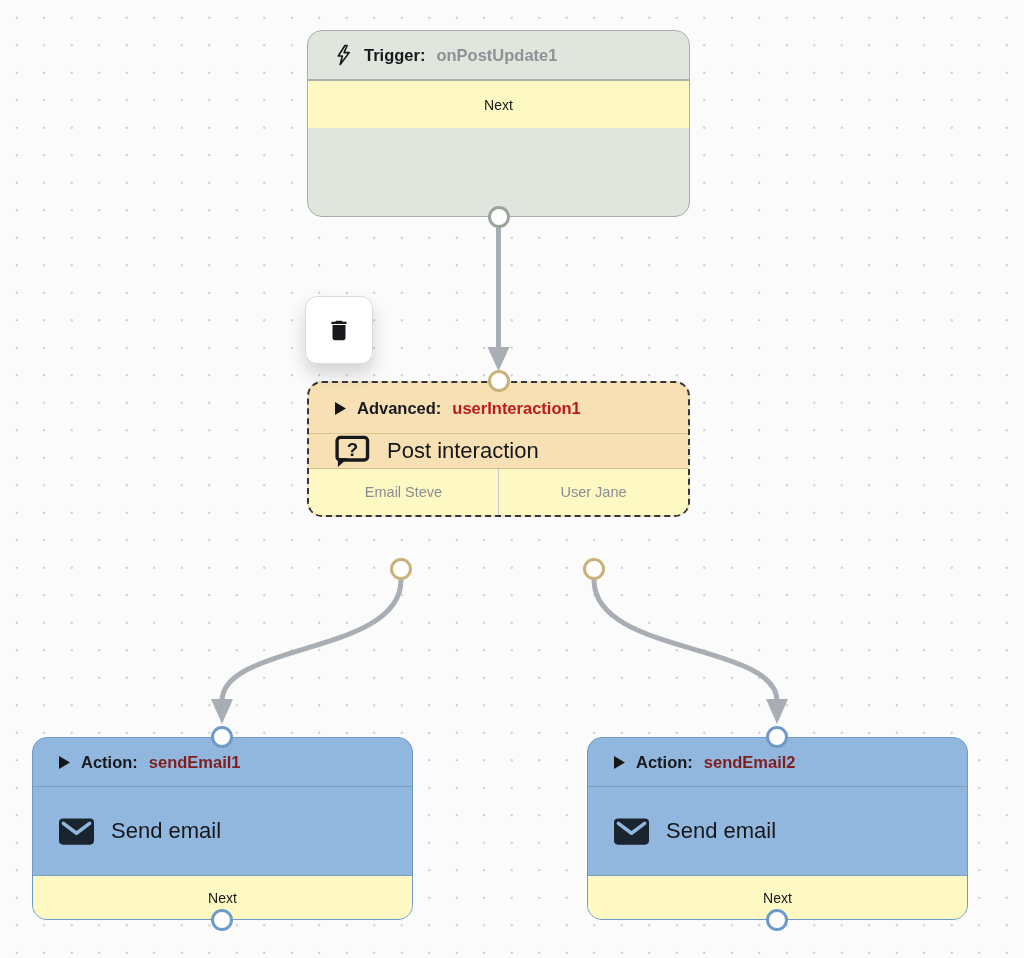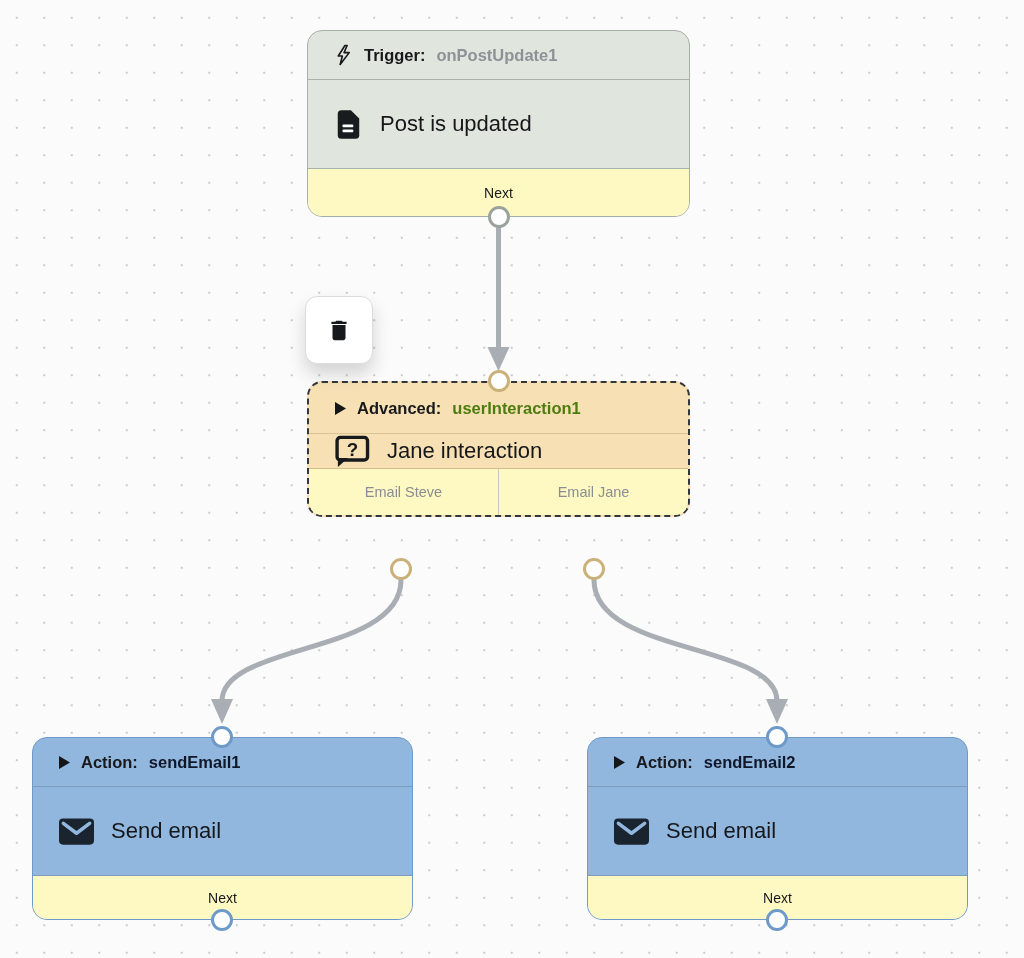--- a/index.html
+++ b/index.html
@@ -31,33 +31,33 @@
   .node.trigger{left:307px;top:30px;width:383px;height:187px;
     background:#e0e5dd;border:1.5px solid #a6afa7;}
   .node.trigger .hdr{height:49px;border-bottom:1.5px solid #a9b2aa;}
   .node.trigger .hdr .nm{color:#8e9296;}
   .node.trigger .ft{height:48px;border-top:1.5px solid #a9b2aa;}
 
   
   .node.advanced{left:307px;top:381px;width:383px;height:136px;
     background:#f6e0b4;border:2.5px dashed #32373d;}
   .node.advanced .hdr{height:51px;border-bottom:1.5px solid #d9c493;}
-  .node.advanced .hdr .nm{color:#4d7c0f;}
+  .node.advanced .hdr .nm{color:#b91c1c;}
   .node.advanced .ft{height:47px;border-top:1.5px solid #d2bd8f;padding:0;}
   .node.advanced .ft .cell{flex:1 1 50%;height:100%;display:flex;align-items:center;
      justify-content:center;color:#8a8e92;font-size:14.5px;}
   .node.advanced .ft .cell.first{border-right:1.5px solid #c6c6c6;}
 
   
   .node.action{width:381px;height:183px;top:737px;
     background:#92b7de;border:1.5px solid #6d9ac8;gap:27px;}
   .node.action.a1{left:32px;}
   .node.action.a2{left:587px;}
   .node.action .hdr{height:49px;border-bottom:1.5px solid #7e9cbb;}
-  .node.action .hdr .nm{color:#0f172a;}
+  .node.action .hdr .nm{color:#7f1d1d;}
   .node.action .ft{height:44px;border-top:1.5px solid #7e9cbb;}
 
   
   .port{position:absolute;width:16px;height:16px;border-radius:50%;background:#fff;
         transform:translate(-50%,-50%);z-index:5;box-sizing:content-box;border:3px solid #999;}
   .port.gray{border-color:#9aa39b;}
   .port.tan{border-color:#c9b179;}
   .port.blue{border-color:#6d9ac8;}
 
   
@@ -95,30 +95,20 @@
 <div class="node trigger">
   <div class="hdr">
     <span class="icon">
       <svg width="19" height="22" viewBox="0 0 20 22">
         <path d="M11.5 1 L4.5 12 H8.8 L6.5 21 L16 8.5 H10.6 L13.8 1 Z" fill="none" stroke="#17191c" stroke-width="1.7" stroke-linejoin="round"></path>
       </svg>
     </span>
     <span class="kind">Trigger:</span>
     <span class="nm">onPostUpdate1</span>
   </div>
-  <div class="bd">
-    <span class="icon">
-      <svg width="29" height="31" viewBox="0 0 24 26">
-        <path d="M6 1 h8 l7 7 v14 q0 3 -3 3 H6 q-3 0 -3 -3 V4 q0 -3 3 -3 z" fill="#191c1f"></path>
-        <rect x="7" y="13" width="9" height="2.3" rx="0.6" fill="#ffffff"></rect>
-        <rect x="7" y="17.2" width="9" height="2.3" rx="0.6" fill="#ffffff"></rect>
-      </svg>
-    </span>
-    <span class="title">Post is updated</span>
-  </div>
   <div class="ft">
     <span>Next</span>
   </div>
 </div>
 
 <div class="node advanced">
   <div class="hdr">
     <span class="icon">
       <svg width="11" height="13" viewBox="0 0 11 13">
           <polygon points="0,0 11,6.5 0,13" fill="#141618"></polygon>
@@ -128,28 +118,28 @@
     <span class="nm">userInteraction1</span>
   </div>
   <div class="bd">
     <span class="icon">
       <svg width="35" height="33" viewBox="0 0 27 25">
         <rect x="1.6" y="1.6" width="23.5" height="17.5" rx="2.6" fill="none" stroke="#17191c" stroke-width="2.6"></rect>
         <polygon points="2.2,17.5 2.2,24.5 10,17.5" fill="#17191c"></polygon>
         <text x="13.4" y="15.6" text-anchor="middle" font-size="14.5" font-weight="700" font-family="Liberation Sans, sans-serif" fill="#17191c">?</text>
       </svg>
     </span>
-    <span class="title">Jane interaction</span>
+    <span class="title">Post interaction</span>
   </div>
   <div class="ft">
     <div class="cell first">
       <span>Email Steve</span>
     </div>
     <div class="cell">
-      <span>Email Jane</span>
+      <span>User Jane</span>
     </div>
   </div>
 </div>
 
 <div class="node action a1">
   <div class="hdr">
     <span class="icon">
       <svg width="11" height="13" viewBox="0 0 11 13">
           <polygon points="0,0 11,6.5 0,13" fill="#141618"></polygon>
         </svg>

